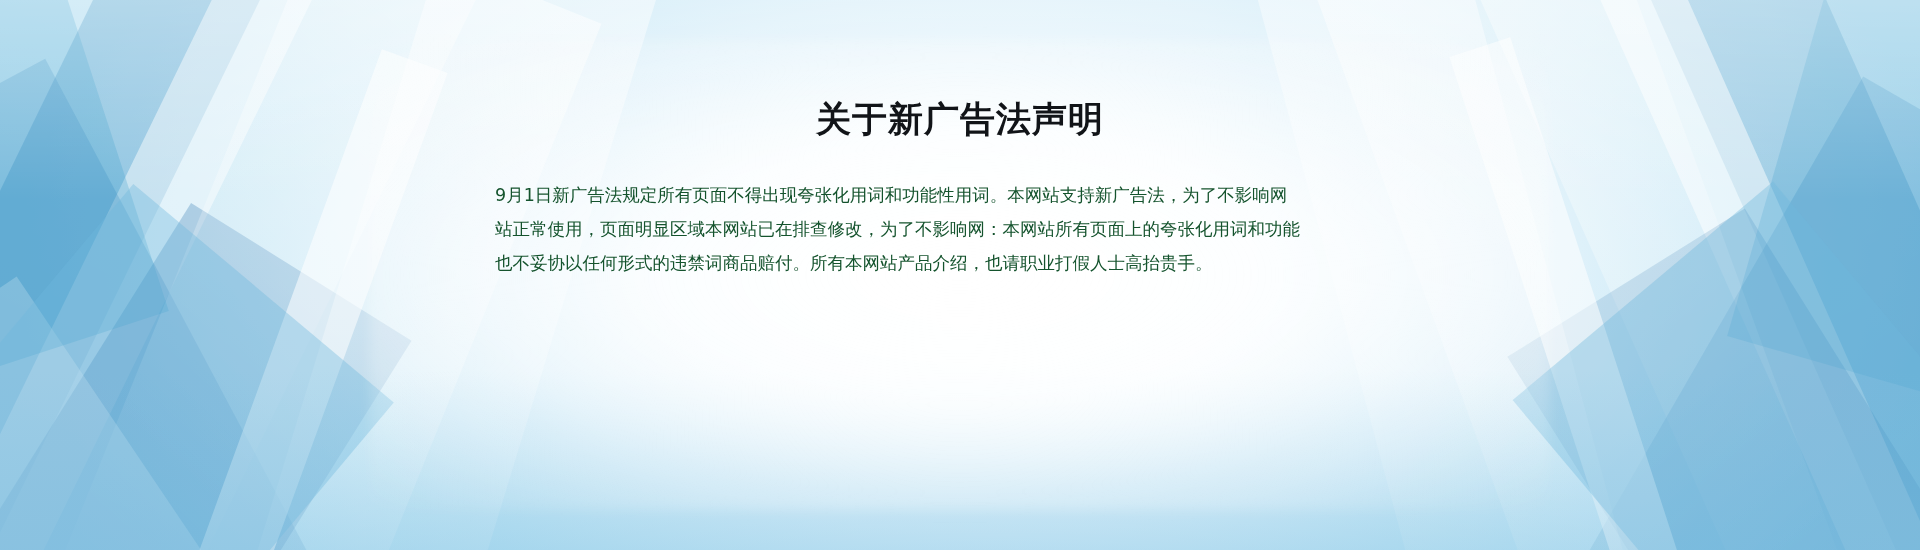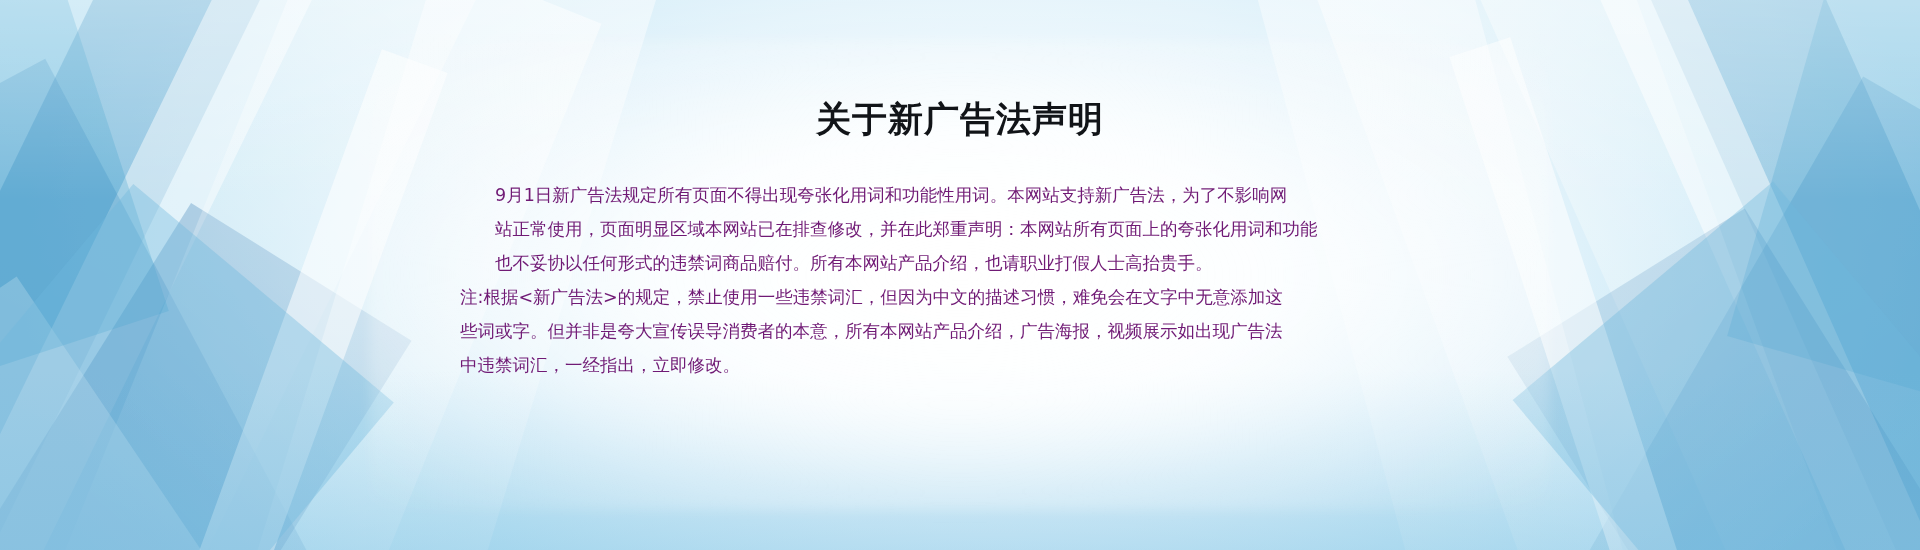--- a/index.html
+++ b/index.html
@@ -66,21 +66,21 @@
   }
   .title{
     position:absolute;left:0;right:0;top:96px;
     text-align:center;
     font-size:35px;font-weight:bold;color:#111418;
     letter-spacing:1px;
     font-family:"DejaVu Sans","Liberation Sans",sans-serif;
   }
   .statement{
     position:absolute;left:460px;top:178px;width:980px;
-    font-size:17.5px;line-height:34px;color:#701a75;
+    font-size:17.5px;line-height:34px;color:#14532d;
     font-family:"DejaVu Sans","Liberation Sans",sans-serif;
     text-align:justify;
   }
   .para{margin:0;}
   .para.indent{text-indent:2em;}
   .line{display:block;white-space:nowrap;}
 </style>
 </head>
 <body>
 
@@ -116,25 +116,20 @@
   <div class="halo"></div>
 
   <div class="content">
 
     <div class="title">关于新广告法声明</div>
 
     <div class="statement">
 
       <p class="para indent">
         <span class="line">9月1日新广告法规定所有页面不得出现夸张化用词和功能性用词。本网站支持新广告法，为了不影响网</span>
-        <span class="line">站正常使用，页面明显区域本网站已在排查修改，并在此郑重声明：本网站所有页面上的夸张化用词和功能</span>
+        <span class="line">站正常使用，页面明显区域本网站已在排查修改，为了不影响网：本网站所有页面上的夸张化用词和功能</span>
         <span class="line">也不妥协以任何形式的违禁词商品赔付。所有本网站产品介绍，也请职业打假人士高抬贵手。</span>
       </p>
 
-      <p class="para">
-        <span class="line">注:根据&lt;新广告法&gt;的规定，禁止使用一些违禁词汇，但因为中文的描述习惯，难免会在文字中无意添加这</span>
-        <span class="line">些词或字。但并非是夸大宣传误导消费者的本意，所有本网站产品介绍，广告海报，视频展示如出现广告法</span>
-        <span class="line">中违禁词汇，一经指出，立即修改。</span>
-      </p>
 
     </div>
   </div>
 </div>
 
 </body></html>

